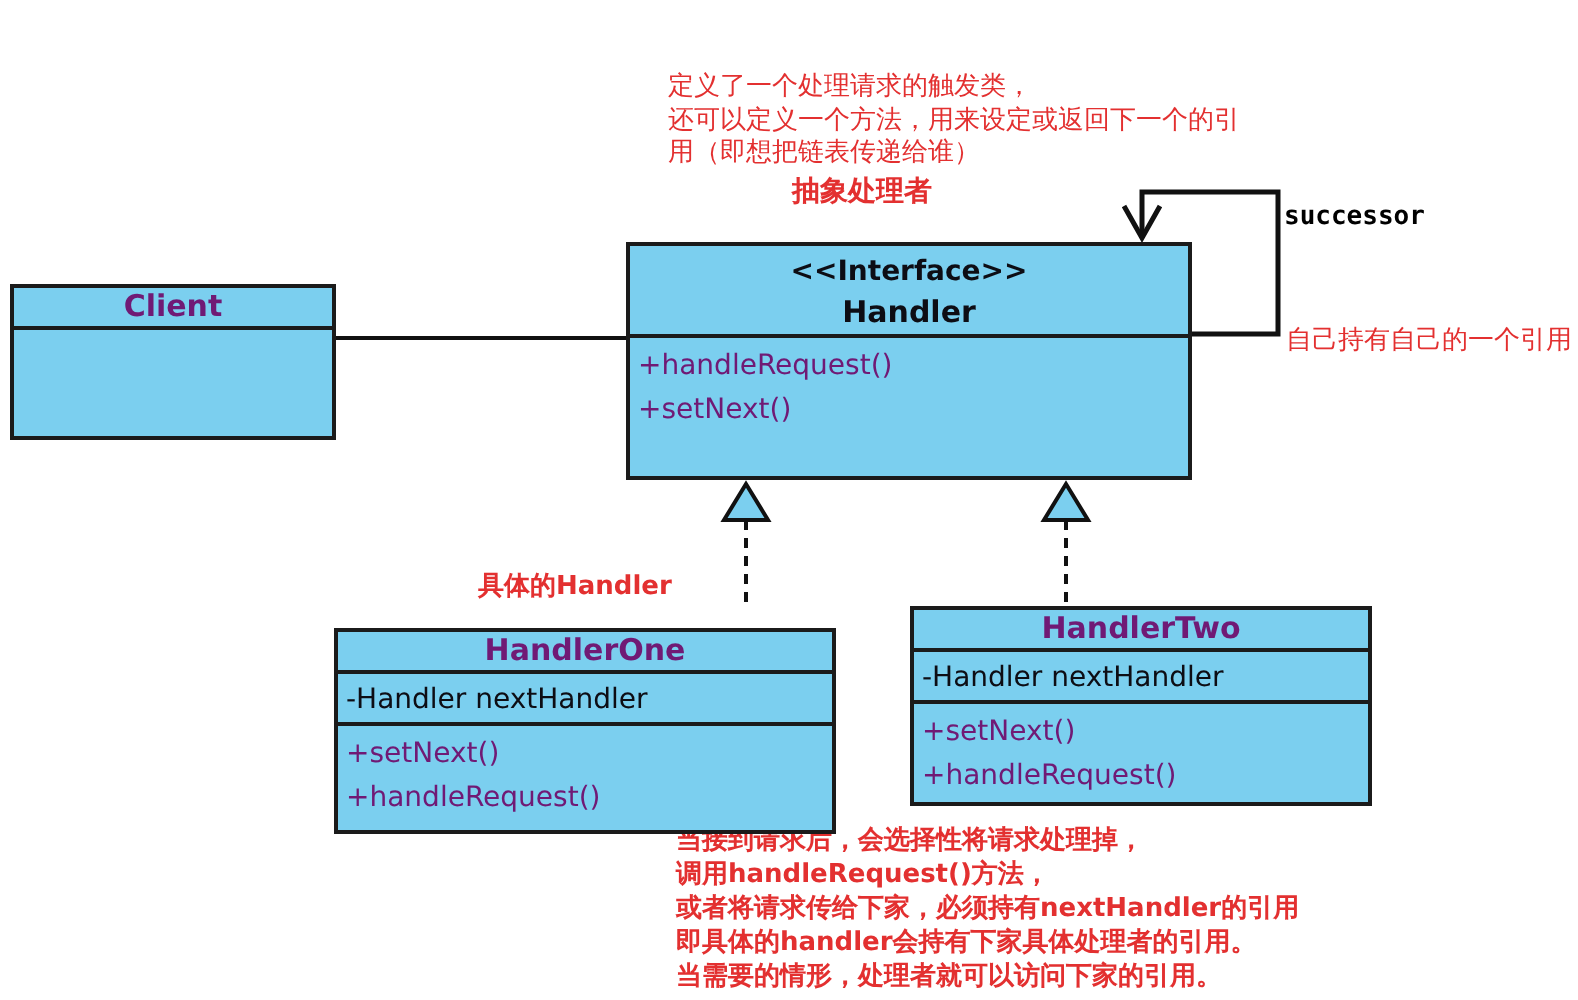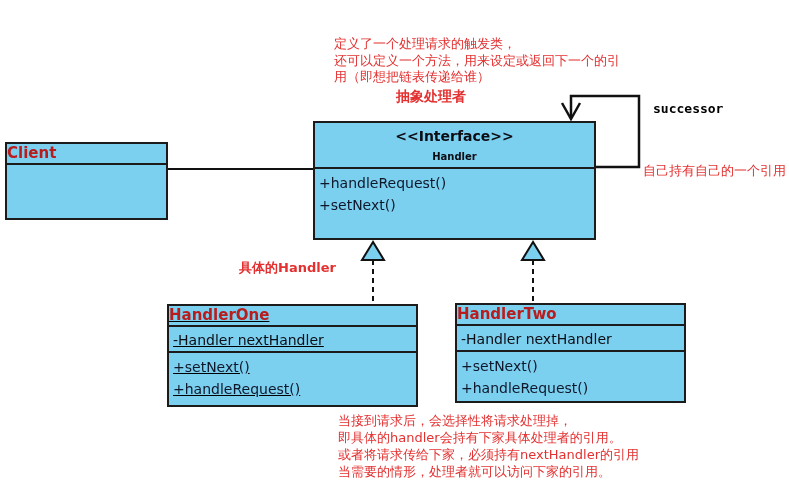--- a/index.html
+++ b/index.html
@@ -20,74 +20,73 @@
     position: absolute;
     box-sizing: border-box;
     background: #7bcfef;
     border: 2px solid #1b1b1b;
     display: flex;
     flex-direction: column;
   }
   .box-title {
     box-sizing: border-box;
     border-bottom: 2px solid #1b1b1b;
-    text-align: left;
+    text-align: center;
     font-weight: bold;
     font-size: 15px;
-    color: #b91c1c;
+    color: #701a75;
     line-height: 19px;
     flex: 0 0 auto;
   }
   .box-header-2line {
     box-sizing: border-box;
     border-bottom: 2px solid #1b1b1b;
     text-align: center;
     font-weight: bold;
     color: #0d0d14;
     padding-top: 4px;
     flex: 0 0 auto;
   }
   .box-header-2line .stereotype { font-size: 14px; line-height: 19px; }
-  .box-header-2line .iface-name { font-size: 10px; line-height: 21px; }
+  .box-header-2line .iface-name { font-size: 15px; line-height: 21px; }
   .box-attrs {
     box-sizing: border-box;
     border-bottom: 2px solid #1b1b1b;
     font-size: 14px;
     color: #0d0d14;
     padding: 3px 20px 0 4px;
     line-height: 21px;
     flex: 0 0 auto;
   }
   .box-methods {
     box-sizing: border-box;
     font-size: 14px;
-    color: #0f172a;
+    color: #701a75;
     padding: 3px 4px 0 4px;
     line-height: 22px;
     flex: 1 1 auto;
   }
   .box-body-empty { flex: 1 1 auto; }
   .note {
     position: absolute;
     color: #e33030;
     font-size: 13px;
     line-height: 16.5px;
     white-space: nowrap;
   }
   .note.bold { font-weight: bold; font-size: 14px; }
   .note-line { white-space: nowrap; }
-  #note-bottom { line-height: 17px; }
+  #note-bottom { line-height: 17px; font-weight: bold; }
   #successor-label {
     position: absolute;
     color: #000000;
     font-family: "DejaVu Sans Mono", "Liberation Mono", monospace;
     font-weight: bold;
     font-size: 13px;
     white-space: nowrap;
-    padding-left: 11px;
   }
 </style>
 </head>
 <body>
 
 <div id="canvas">
 
   <svg id="connector-layer" viewBox="0 0 789 500" xmlns="http://www.w3.org/2000/svg">
 
     <line x1="168" y1="169" x2="315" y2="169" stroke="#111111" stroke-width="2"></line>
@@ -105,46 +104,47 @@
   <div class="note" id="note-top" style="left:334px; top:36px;">
     <div class="note-line">定义了一个处理请求的触发类，</div>
     <div class="note-line">还可以定义一个方法，用来设定或返回下一个的引</div>
     <div class="note-line">用（即想把链表传递给谁）</div>
   </div>
   <div class="note bold" style="left:396px; top:88px;">抽象处理者</div>
 
   <div id="successor-label" style="left:642px; top:101px;">successor</div>
   <div class="note" style="left:643px; top:123px;margin-top:40px;">自己持有自己的一个引用</div>
 
-  <div class="note bold" style="left:239px; top:260px; font-size:13px;">具体的Handler</div>
+  <div class="note bold" style="left:239px; top:286px; font-size:13px;">具体的Handler</div>
 
   <div class="note" id="note-bottom" style="left:338px; top:412px;">
     <div class="note-line">当接到请求后，会选择性将请求处理掉，</div>
+    <div class="note-line">调用handleRequest()方法，</div>
+    <div class="note-line">或者将请求传给下家，必须持有nextHandler的引用</div>
     <div class="note-line">即具体的handler会持有下家具体处理者的引用。</div>
-    <div class="note-line">或者将请求传给下家，必须持有nextHandler的引用</div>
     <div class="note-line">当需要的情形，处理者就可以访问下家的引用。</div>
   </div>
 
   <div class="class-box" style="left:5px; top:142px; width:163px; height:78px;">
     <div class="box-title">Client</div>
     <div class="box-body-empty"></div>
   </div>
 
   <div class="class-box" style="left:313px; top:121px; width:283px; height:119px;">
     <div class="box-header-2line">
       <div class="stereotype">&lt;&lt;Interface&gt;&gt;</div>
       <div class="iface-name">Handler</div>
     </div>
     <div class="box-methods">
       <div>+handleRequest()</div>
       <div>+setNext()</div>
     </div>
   </div>
 
-  <div class="class-box" style="left:167px; top:304px; width:251px; height:103px;text-decoration:underline;">
+  <div class="class-box" style="left:167px; top:314px; width:251px; height:103px;">
     <div class="box-title">HandlerOne</div>
     <div class="box-attrs">
       <div>-Handler nextHandler</div>
     </div>
     <div class="box-methods">
       <div>+setNext()</div>
       <div>+handleRequest()</div>
     </div>
   </div>
 

